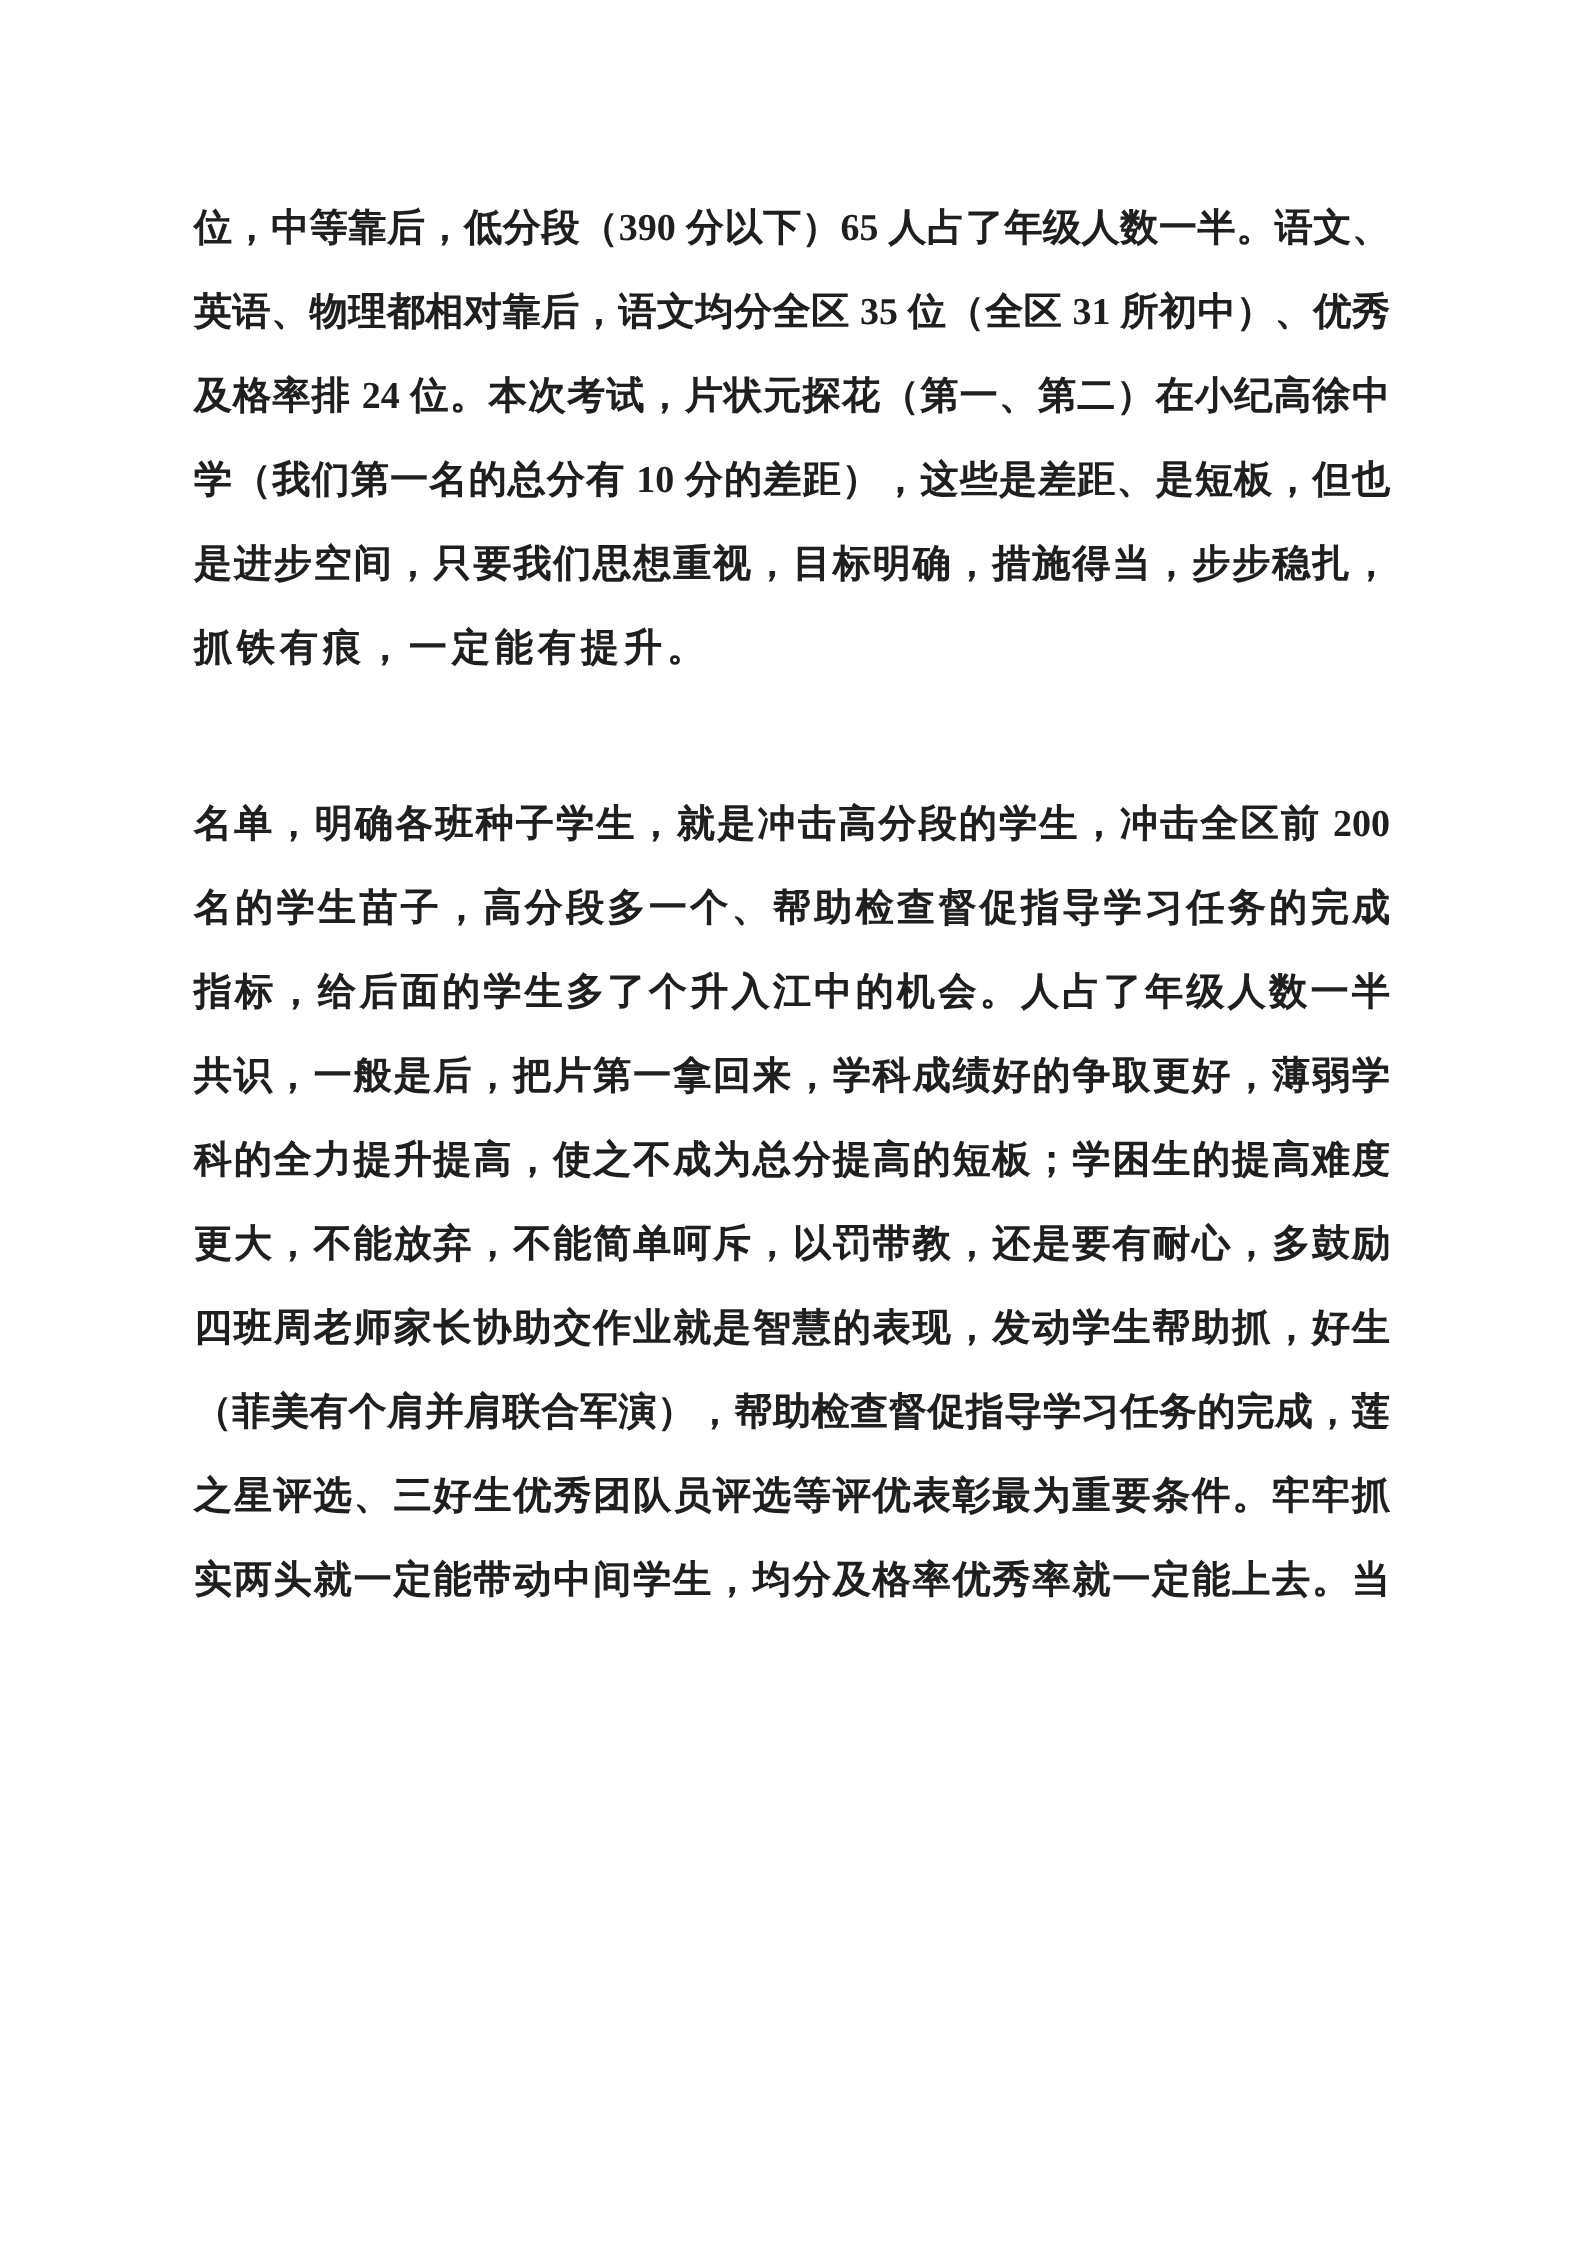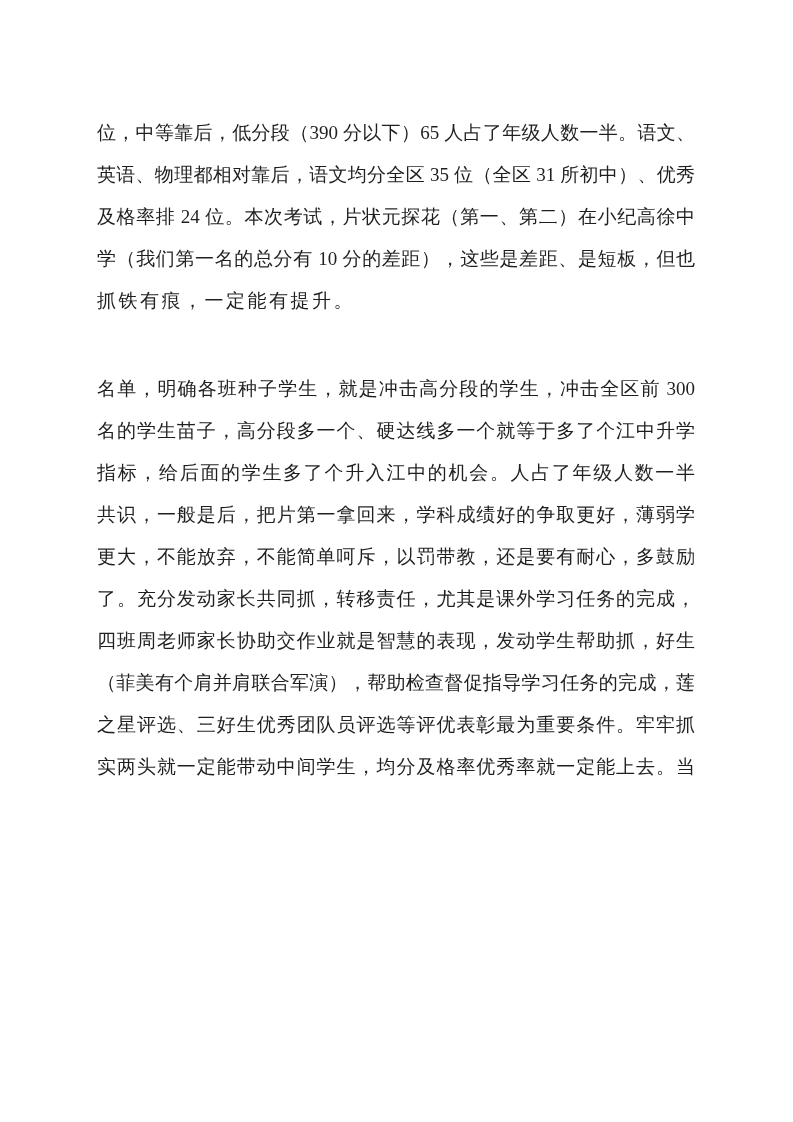--- a/index.html
+++ b/index.html
@@ -11,25 +11,25 @@
     position: relative;
     width: 793px;
     height: 1122px;
     background: #ffffff;
     overflow: hidden;
     font-family: "Liberation Serif", "DejaVu Serif", serif;
   }
   .textblock {
     position: absolute;
     left: 97px;
-    top: 112px;
+    top: 94px;
     width: 598px;
     color: #1f1f1f;
     font-size: 19px;
-    font-weight: 400;
+    font-weight: 700;
   }
   .para + .para {
     margin-top: 46px;
   }
   .line {
     height: 42px;
     line-height: 42px;
     white-space: nowrap;
     text-align: justify;
     text-align-last: justify;
@@ -47,30 +47,31 @@
 <body>
 
 <div class="page">
   <div class="textblock">
 
     <div class="para">
       <div class="line">位，中等靠后，低分段（390 分以下）65 人占了年级人数一半。语文、</div>
       <div class="line">英语、物理都相对靠后，语文均分全区 35 位（全区 31 所初中）、优秀</div>
       <div class="line">及格率排 24 位。本次考试，片状元探花（第一、第二）在小纪高徐中</div>
       <div class="line">学（我们第一名的总分有 10 分的差距），这些是差距、是短板，但也</div>
+      <div class="line">是进步空间，只要我们思想重视，目标明确，措施得当，步步稳扎，</div>
       <div class="line short">抓铁有痕，一定能有提升。</div>
     </div>
 
     <div class="para">
-      <div class="line">名单，明确各班种子学生，就是冲击高分段的学生，冲击全区前 300</div>
-      <div class="line">名的学生苗子，高分段多一个、硬达线多一个就等于多了个江中升学</div>
+      <div class="line">名单，明确各班种子学生，就是冲击高分段的学生，冲击全区前 200</div>
+      <div class="line">名的学生苗子，高分段多一个、帮助检查督促指导学习任务的完成</div>
       <div class="line">指标，给后面的学生多了个升入江中的机会。人占了年级人数一半</div>
       <div class="line">共识，一般是后，把片第一拿回来，学科成绩好的争取更好，薄弱学</div>
+      <div class="line">科的全力提升提高，使之不成为总分提高的短板；学困生的提高难度</div>
       <div class="line">更大，不能放弃，不能简单呵斥，以罚带教，还是要有耐心，多鼓励</div>
-      <div class="line">了。充分发动家长共同抓，转移责任，尤其是课外学习任务的完成，</div>
       <div class="line">四班周老师家长协助交作业就是智慧的表现，发动学生帮助抓，好生</div>
       <div class="line">（菲美有个肩并肩联合军演），帮助检查督促指导学习任务的完成，莲</div>
       <div class="line">之星评选、三好生优秀团队员评选等评优表彰最为重要条件。牢牢抓</div>
       <div class="line">实两头就一定能带动中间学生，均分及格率优秀率就一定能上去。当</div>
     </div>
 
   </div>
 </div>
 
 </body></html>

